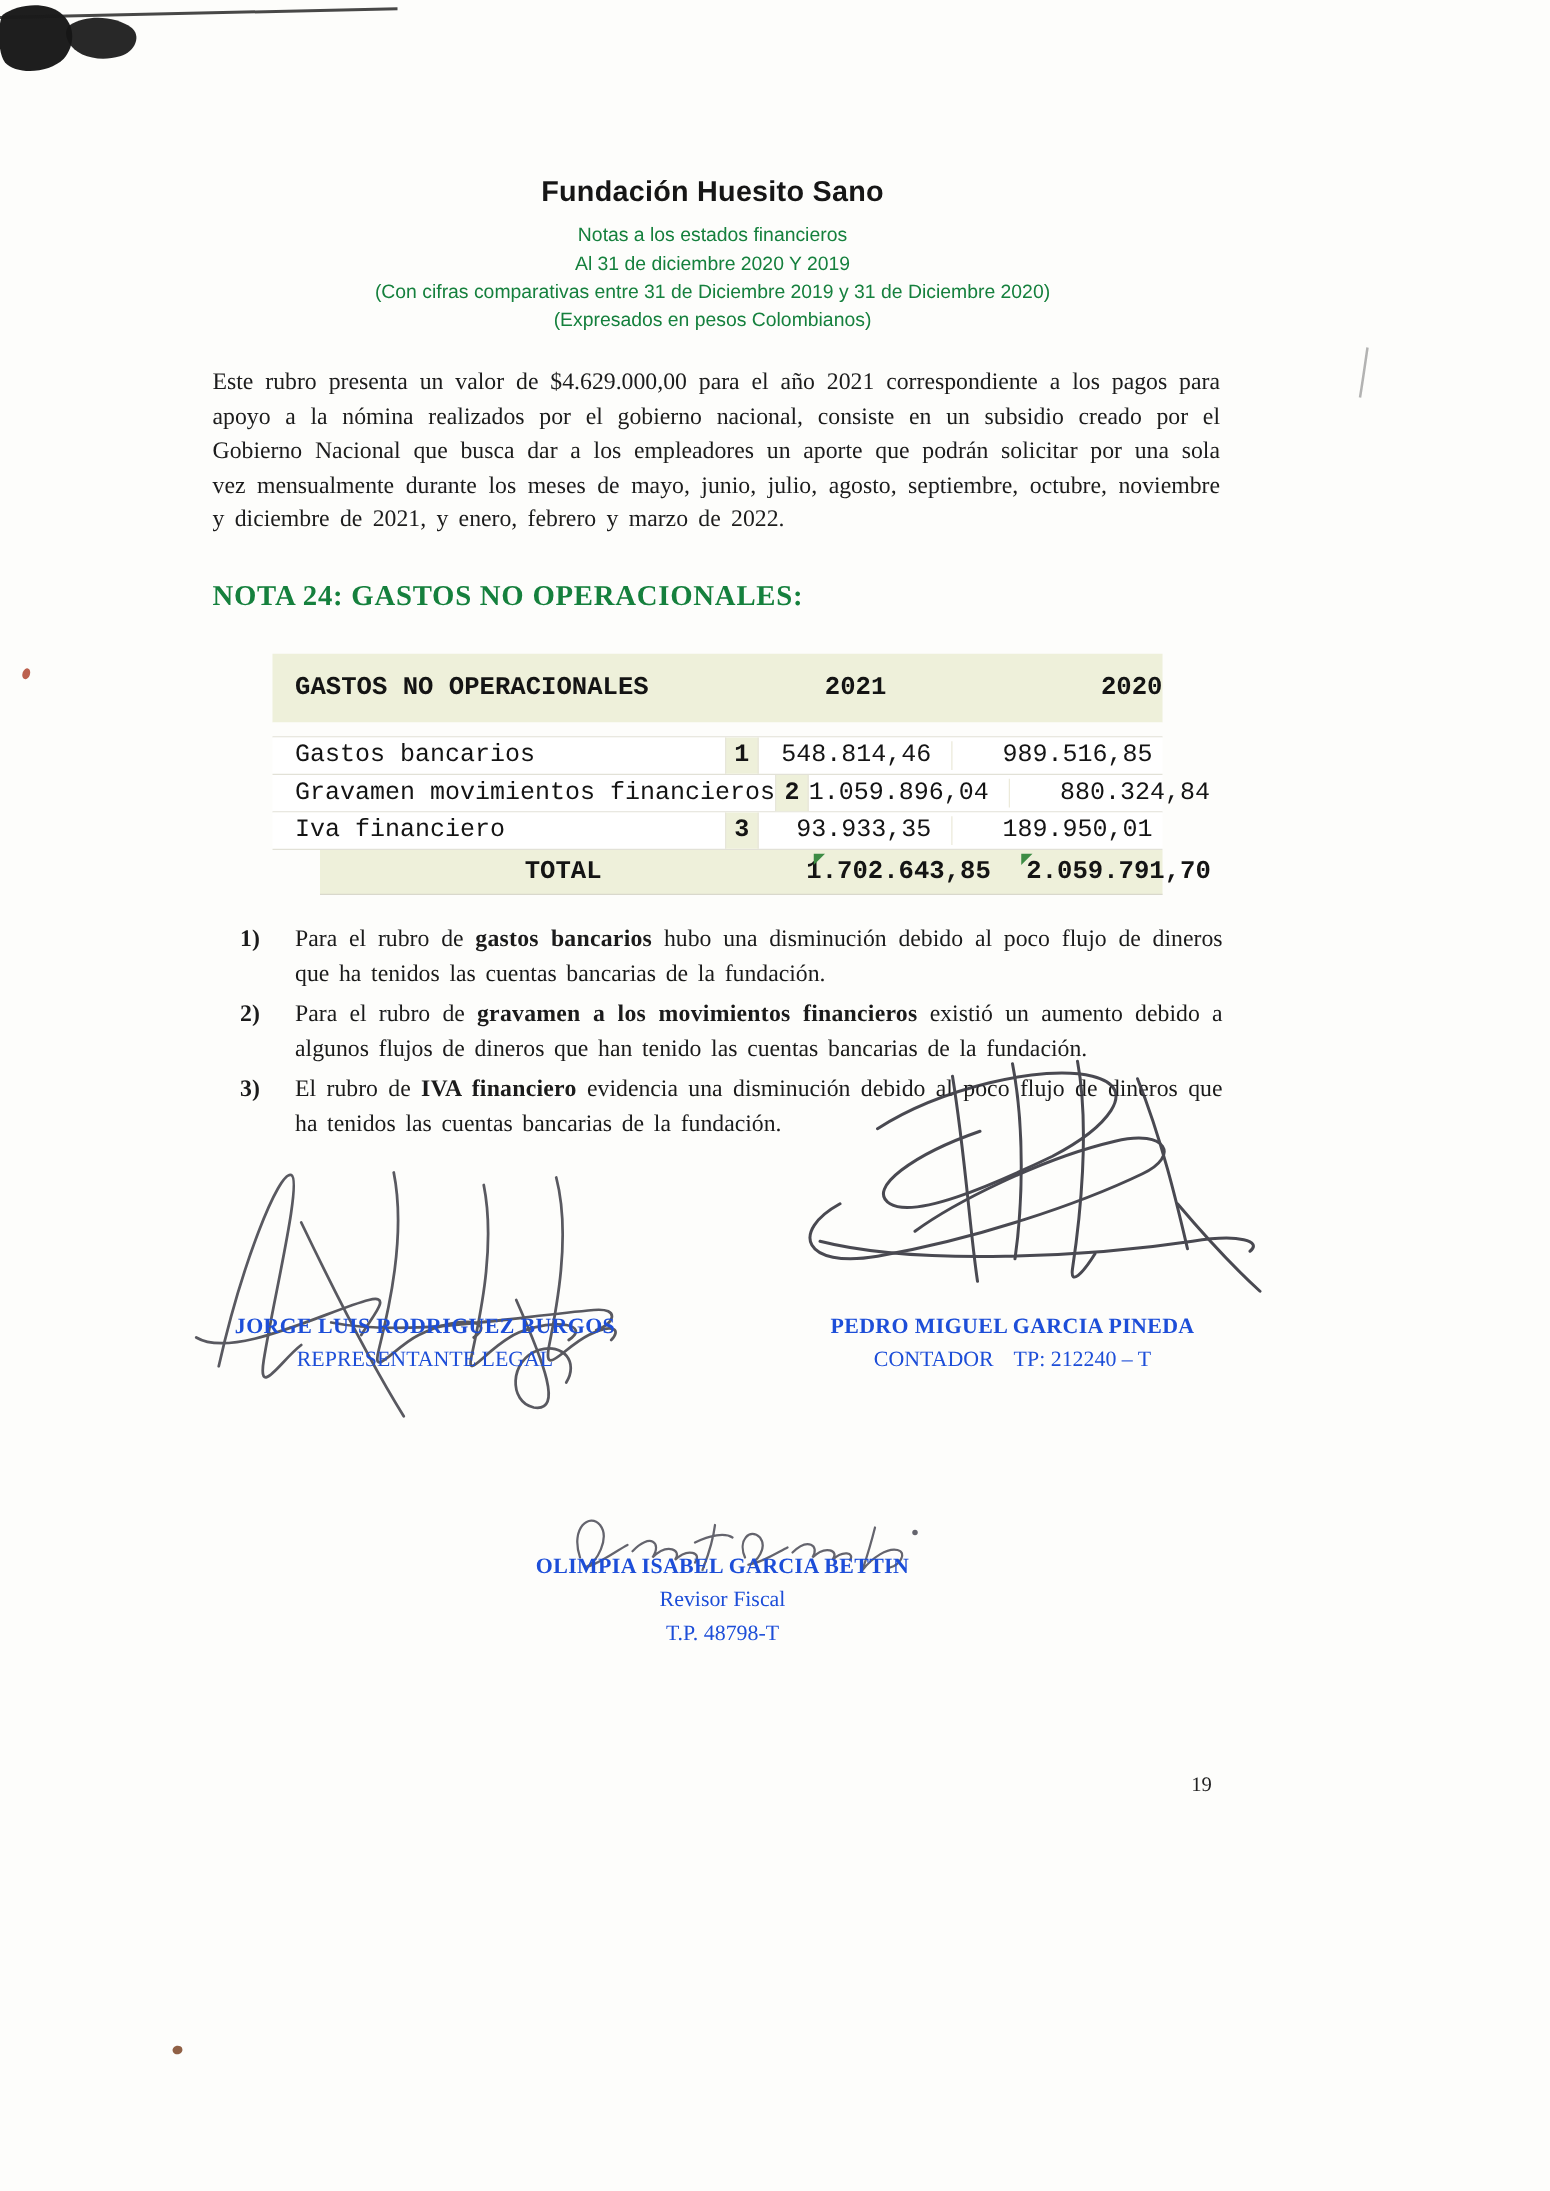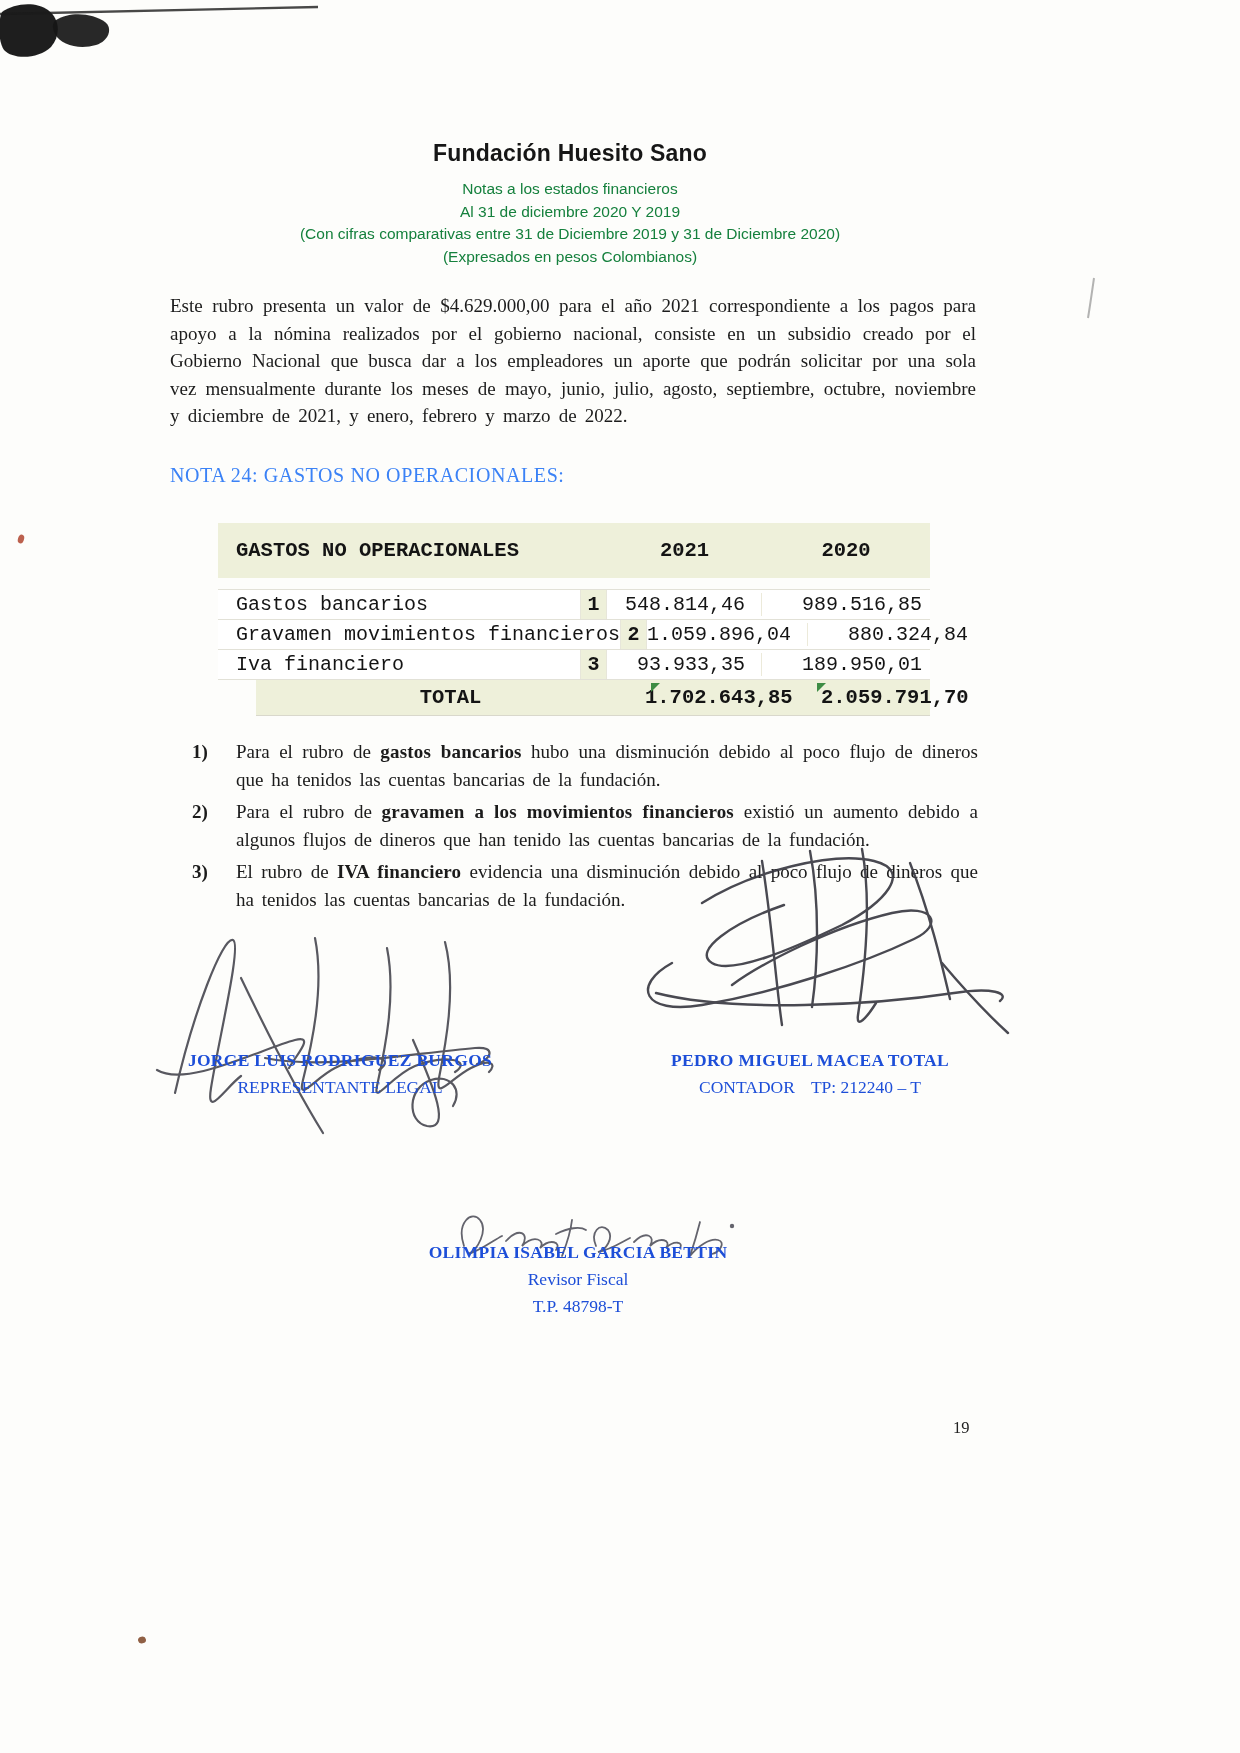--- a/index.html
+++ b/index.html
@@ -22,31 +22,31 @@
   .doc-sub{font-size:15.5px;line-height:22.5px;margin-top:11px;color:#15803d;}
   
   .intro{
     position:absolute;left:170px;top:281px;width:806px;
     font-size:19px;line-height:27.6px;
     text-align:justify;word-spacing:3.5px;color:#1c1c1c;margin-top:11px;
   }
   
   .note-heading{
     position:absolute;left:170px;top:464px;
-    font-size:20px;font-weight:normal;letter-spacing:.6px;color:#3b82f6;
+    font-size:23px;font-weight:bold;letter-spacing:.6px;color:#15803d;
   }
   
   .fin-table{
     position:absolute;left:218px;top:523px;width:712px;
     font-family:Liberation Mono, monospace;color:#141414;
   }
   .t-header{display:flex;height:55px;align-items:center;}
   .t-hd-label{flex:0 0 389px;padding-left:18px;box-sizing:border-box;font-weight:bold;font-size:20.5px;}
   .t-hd-y1{flex:0 0 155px;text-align:center;font-weight:bold;font-size:20.5px;}
-  .t-hd-y2{flex:0 0 168px;text-align:center;font-weight:bold;font-size:20.5px;}
+  .t-hd-y2{flex:0 0 168px;text-align:right;font-weight:bold;font-size:20.5px;}
   .t-spacer{height:11px;background:#fdfdfb;}
   .t-rows{border-top:1px solid #e2e1d7;}
   .t-row{display:flex;height:29px;align-items:center;font-size:20px;background:#ffffff;border-bottom:1px solid #e2e1d7;}
   .t-cell-label{flex:0 0 362px;padding-left:18px;box-sizing:border-box;white-space:nowrap;}
   .t-cell-ref{flex:0 0 27px;text-align:center;font-weight:bold;height:100%;line-height:29px;box-sizing:border-box;border-left:1px solid #e7e6da;border-right:1px solid #e7e6da;}
   .t-cell-y1{flex:0 0 155px;text-align:right;padding-right:16px;box-sizing:border-box;border-right:1px solid #eceada;}
   .t-cell-y2{flex:0 0 168px;text-align:right;padding-right:8px;box-sizing:border-box;}
   .t-total{display:flex;height:35px;align-items:center;font-weight:bold;font-size:20.5px;border-bottom:1px solid #d9d8cc;margin-left:38px;}
   .t-total-label{flex:0 0 389px;text-align:center;}
   .t-total-y1{flex:0 0 155px;text-align:right;padding-right:16px;box-sizing:border-box;position:relative;height:100%;line-height:35px;}
@@ -186,21 +186,21 @@
       <path d="M330 120 C352 146 374 170 396 190"></path>
     </g>
   </svg>
 
   <div class="sig-block sig-legal">
     <div class="sig-name">JORGE LUIS RODRIGUEZ BURGOS</div>
     <div class="sig-role">REPRESENTANTE LEGAL</div>
   </div>
 
   <div class="sig-block sig-accountant">
-    <div class="sig-name">PEDRO MIGUEL MACEA TOTAL</div>
+    <div class="sig-name">PEDRO MIGUEL GARCIA PINEDA</div>
     <div class="sig-role">
       <span>CONTADOR</span><span class="gap"></span><span>TP: 212240 – T</span>
     </div>
   </div>
 
   <svg class="sig-svg" style="left:450px;top:1206px;" width="330" height="58" viewBox="0 0 330 58">
     <g stroke="#4a4a55" stroke-width="1.8" fill="none" opacity="0.85" stroke-linecap="round">
       <path d="M14 40 C6 16 22 4 30 14 C38 24 28 44 18 48 C28 46 44 34 52 30"></path>
       <path d="M56 35 C70 20 80 28 72 40 C84 28 96 34 90 42 C100 32 112 36 106 44"></path>
       <path d="M122 14 C120 30 115 42 112 50 M106 28 C118 22 130 20 136 24"></path>

